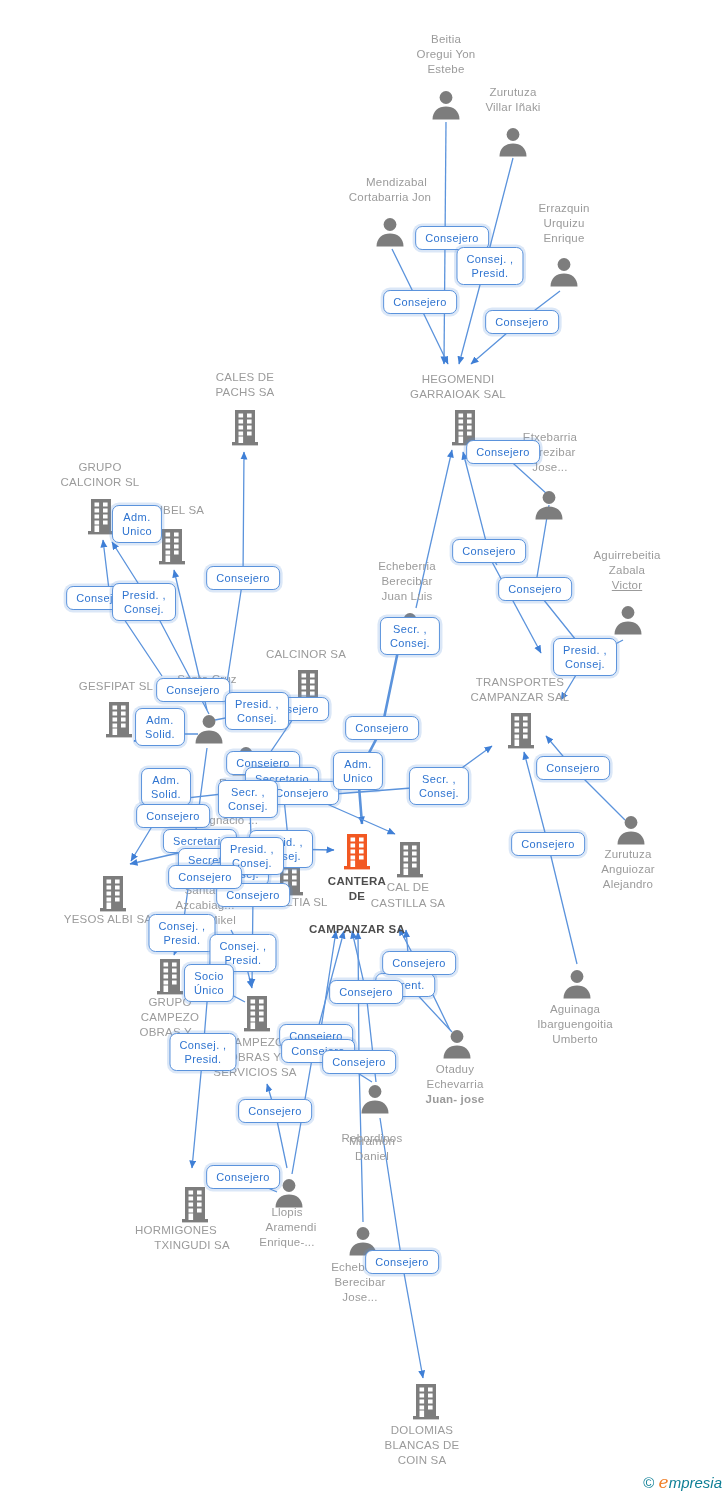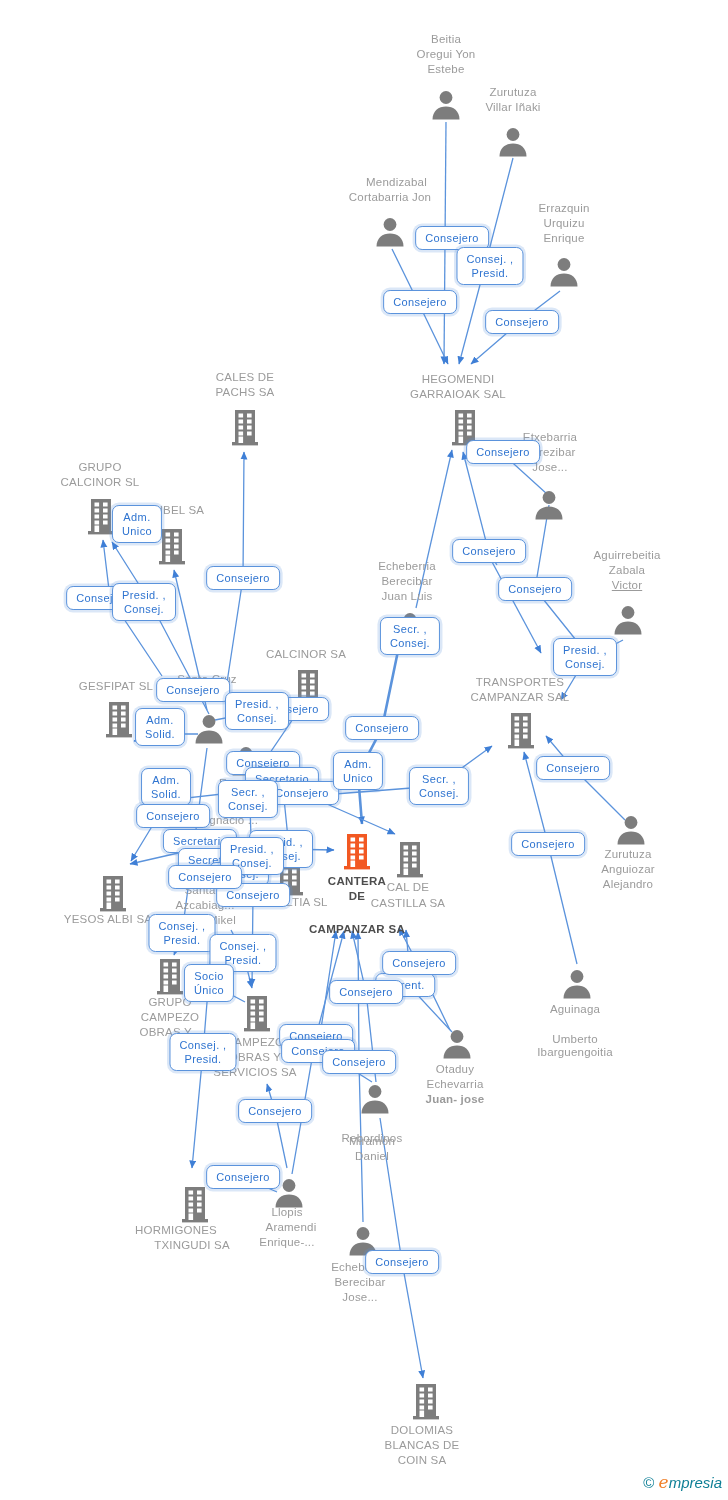--- a/index.html
+++ b/index.html
@@ -391,21 +391,21 @@
       <div class="node-label" style="left: 222px; top: 688px;">I...</div>
       <div class="node-label" style="left: 228px; top: 777px;">E...</div>
       <div class="node-label" style="left: 232px; top: 814px;">Ignacio ...</div>
       <div class="node-label" style="left: 200px; top: 884px;">Santa</div>
       <div class="node-label" style="left: 205px; top: 899px;">Azcabiag...</div>
       <div class="node-label" style="left: 222px; top: 914px;">Mikel</div>
       <div class="node-label" style="left: 628px; top: 848px;">Zurutuza</div>
       <div class="node-label" style="left: 628px; top: 863px;">Anguiozar</div>
       <div class="node-label" style="left: 628px; top: 878px;">Alejandro</div>
       <div class="node-label" style="left: 575px; top: 1003px;">Aguinaga</div>
-      <div class="node-label" style="left: 575px; top: 1018px; margin-top: 28px;">Ibarguengoitia</div>
+      <div class="node-label" style="left: 575px; top: 1018px;">Ibarguengoitia</div>
       <div class="node-label" style="left: 575px; top: 1033px;">Umberto</div>
       <div class="node-label" style="left: 455px; top: 1063px;">Otaduy</div>
       <div class="node-label" style="left: 455px; top: 1078px;">Echevarria</div>
       <div class="node-label" style="left: 455px; top: 1093px; font-weight: bold;">Juan- jose</div>
       <div class="node-label" style="left: 372px; top: 1132px;">Rebordinos</div>
       <div class="node-label" style="left: 372px; top: 1135px;">Miramon</div>
       <div class="node-label" style="left: 372px; top: 1150px;">Daniel</div>
       <div class="node-label" style="left: 287px; top: 1206px;">Llopis</div>
       <div class="node-label" style="left: 291px; top: 1221px;">Aramendi</div>
       <div class="node-label" style="left: 287px; top: 1236px;">Enrique-...</div>

